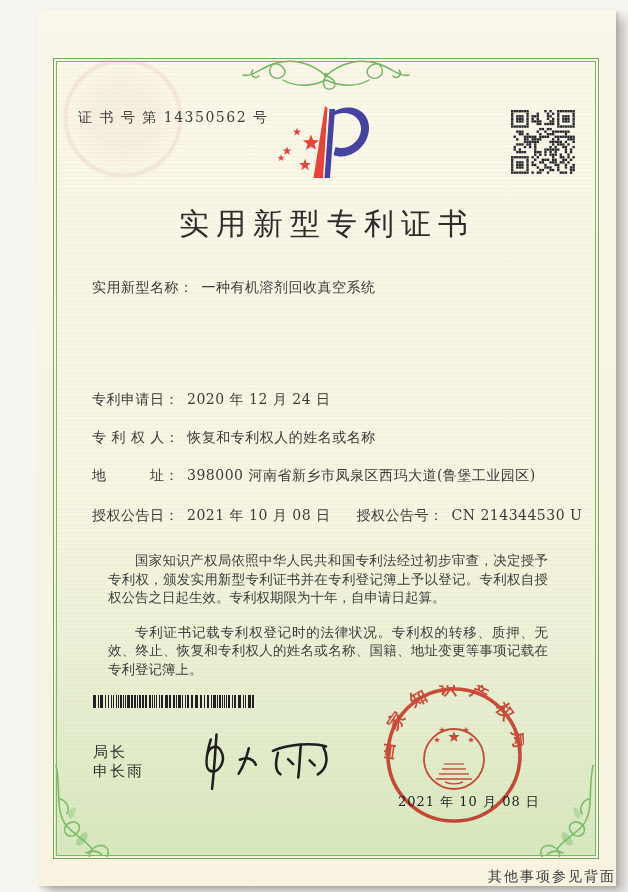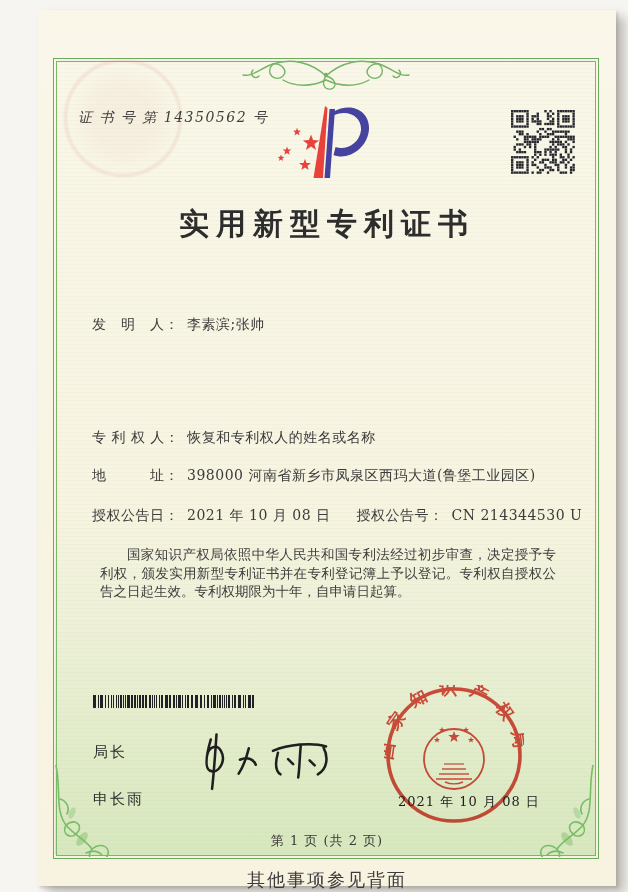--- a/index.html
+++ b/index.html
@@ -28,59 +28,59 @@
         rgba(222,235,200,.45) 74%, rgba(210,229,184,.85) 100%);
   }
   .watermark{
     position:absolute;left:26px;top:49px;width:112px;height:112px;border-radius:50%;
     border:3px solid rgba(222,148,136,.22);
     background:radial-gradient(circle, rgba(232,165,152,.10) 35%, rgba(232,165,152,0) 70%);
     filter:blur(1px);
   }
   .cert-no{
     position:absolute;left:40px;top:99px;font-size:14px;color:#3d3d3d;
-    letter-spacing:1.5px;white-space:nowrap;font-style:italic;
+    letter-spacing:1.5px;white-space:nowrap;
   }
   .logo{position:absolute;left:240px;top:93px;width:96px;height:80px;}
   .qr{position:absolute;left:473px;top:100px;width:64px;height:64px;}
   .doc-title{
     position:absolute;left:0;top:194px;width:100%;text-align:center;
-    font-size:30px;font-weight:bold;color:#2d2d2d;letter-spacing:7px;white-space:nowrap;
+    font-size:30px;font-weight:normal;color:#2d2d2d;letter-spacing:7px;white-space:nowrap;
   }
   .row{
     position:absolute;left:54px;font-size:14px;color:#3b3b3b;white-space:nowrap;
     letter-spacing:.5px;
   }
   .row .value{margin-left:8px;}
   .pair2{margin-left:26px;}
   .paras{
     position:absolute;left:54px;top:527px;width:472px;
     font-size:13.5px;line-height:18.6px;color:#3e3e3e;text-align:justify;
   }
-  .paras p{margin:8px;text-indent:2em;}
+  .paras p{margin:16px;text-indent:2em;font-family:Liberation Mono, monospace;}
   .barcode{
     position:absolute;left:55px;top:685px;width:164px;height:13px;
     display:flex;align-items:stretch;overflow:hidden;
   }
   .barcode div{background:#222226;height:100%;flex:none;}
   .signer{position:absolute;left:55px;top:733px;font-size:15px;color:#2e2e2e;letter-spacing:2px;}
-  .signer .name{margin-top:28px;font-family:Liberation Mono, monospace;}
+  .signer .name{margin-top:0;font-family:Liberation Mono, monospace;}
   .signature{position:absolute;left:150px;top:716px;width:152px;height:70px;}
   .seal{position:absolute;left:346px;top:675px;width:140px;height:140px;mix-blend-mode:multiply;opacity:.94;}
   .seal-date{
     position:absolute;left:360px;top:783px;font-size:13px;color:#1e1e1e;
     letter-spacing:1px;white-space:nowrap;
   }
   .page-info{
     position:absolute;left:0;top:822px;width:100%;text-align:center;
     font-size:13px;color:#3a3a3a;letter-spacing:1px;
   }
   .back-note{
-    position:absolute;left:0;top:858px;width:100%;text-align:center;
-    font-size:18px;color:#3c3c3c;letter-spacing:2px;
+    position:absolute;left:0;top:858px;width:100%;text-align:right;
+    font-size:14px;color:#3c3c3c;letter-spacing:2px;
   }
   .ornament-top{position:absolute;left:193px;top:44px;width:190px;height:42px;}
   .corner{position:absolute;width:58px;height:92px;}
   .corner.bl{left:14px;top:755px;}
   .corner.br{left:501px;top:755px;transform:scaleX(-1);}
   svg{display:block;}
 </style>
 </head>
 <body>
 
@@ -435,35 +435,39 @@
       <rect x="28.16" y="61.44" width="2.36" height="2.36" fill="#26262e"></rect>
       <rect x="35.84" y="61.44" width="2.36" height="2.36" fill="#26262e"></rect>
       <rect x="48.64" y="61.44" width="2.36" height="2.36" fill="#26262e"></rect>
       <rect x="51.20" y="61.44" width="2.36" height="2.36" fill="#26262e"></rect>
       <rect x="53.76" y="61.44" width="2.36" height="2.36" fill="#26262e"></rect>
       <rect x="58.88" y="61.44" width="2.36" height="2.36" fill="#26262e"></rect>
     </svg>
 
   <div class="doc-title">实用新型专利证书</div>
 
-  <div class="row" style="top:306px">
-    <span class="label">发　明　人：</span><span class="value">李素滨;张帅</span>
+  <div class="row" style="top:269px">
+    <span class="label">实用新型名称：</span><span class="value">一种有机溶剂回收真空系统</span>
+  </div>
+  <div class="row" style="top:381px">
+    <span class="label">专利申请日：</span><span class="value">2020 年 12 月 24 日</span>
   </div>
   <div class="row" style="top:419px">
     <span class="label">专 利 权 人：</span><span class="value">恢复和专利权人的姓名或名称</span>
   </div>
   <div class="row" style="top:457px">
     <span class="label">地　　　址：</span><span class="value">398000 河南省新乡市凤泉区西玛大道(鲁堡工业园区)</span>
   </div>
   <div class="row" style="top:497px">
     <span class="label">授权公告日：</span><span class="value">2021 年 10 月 08 日</span><span class="pair2"><span class="label">授权公告号：</span><span class="value">CN 214344530 U</span></span>
   </div>
 
   <div class="paras">
     <p>国家知识产权局依照中华人民共和国专利法经过初步审查，决定授予专利权，颁发实用新型专利证书并在专利登记簿上予以登记。专利权自授权公告之日起生效。专利权期限为十年，自申请日起算。</p>
+    <p>专利证书记载专利权登记时的法律状况。专利权的转移、质押、无效、终止、恢复和专利权人的姓名或名称、国籍、地址变更等事项记载在专利登记簿上。</p>
   </div>
 
   <div class="barcode" id="barcode">
       <div style="width: 3px; margin-right: 2px;"></div>
       <div style="width: 1px; margin-right: 1px;"></div>
       <div style="width: 3px; margin-right: 2px;"></div>
       <div style="width: 1px; margin-right: 2px;"></div>
       <div style="width: 1px; margin-right: 2px;"></div>
       <div style="width: 1px; margin-right: 1px;"></div>
       <div style="width: 1px; margin-right: 2px;"></div>
@@ -550,16 +554,15 @@
           <polygon points="70.0,46.0 71.5,50.0 75.7,50.1 72.4,52.8 73.5,56.9 70.0,54.5 66.5,56.9 67.6,52.8 64.3,50.1 68.5,50.0" fill="#de453a"></polygon>
           <polygon points="58.0,41.8 58.8,43.9 61.0,44.0 59.3,45.4 59.9,47.6 58.0,46.3 56.1,47.6 56.7,45.4 55.0,44.0 57.2,43.9" fill="#de453a"></polygon>
           <polygon points="82.0,41.8 82.8,43.9 85.0,44.0 83.3,45.4 83.9,47.6 82.0,46.3 80.1,47.6 80.7,45.4 79.0,44.0 81.2,43.9" fill="#de453a"></polygon>
           <polygon points="53.0,51.8 53.8,53.9 56.0,54.0 54.3,55.4 54.9,57.6 53.0,56.3 51.1,57.6 51.7,55.4 50.0,54.0 52.2,53.9" fill="#de453a"></polygon>
           <polygon points="87.0,51.8 87.8,53.9 90.0,54.0 88.3,55.4 88.9,57.6 87.0,56.3 85.1,57.6 85.7,55.4 84.0,54.0 86.2,53.9" fill="#de453a"></polygon>
         </g>
     </g>
   </svg>
   <div class="seal-date">2021 年 10 月 08 日</div>
 
-  <div class="page-info">第 1 页 (共 2 页)</div>
   <div class="back-note">其他事项参见背面</div>
 
 </div>
 
 </body></html>

